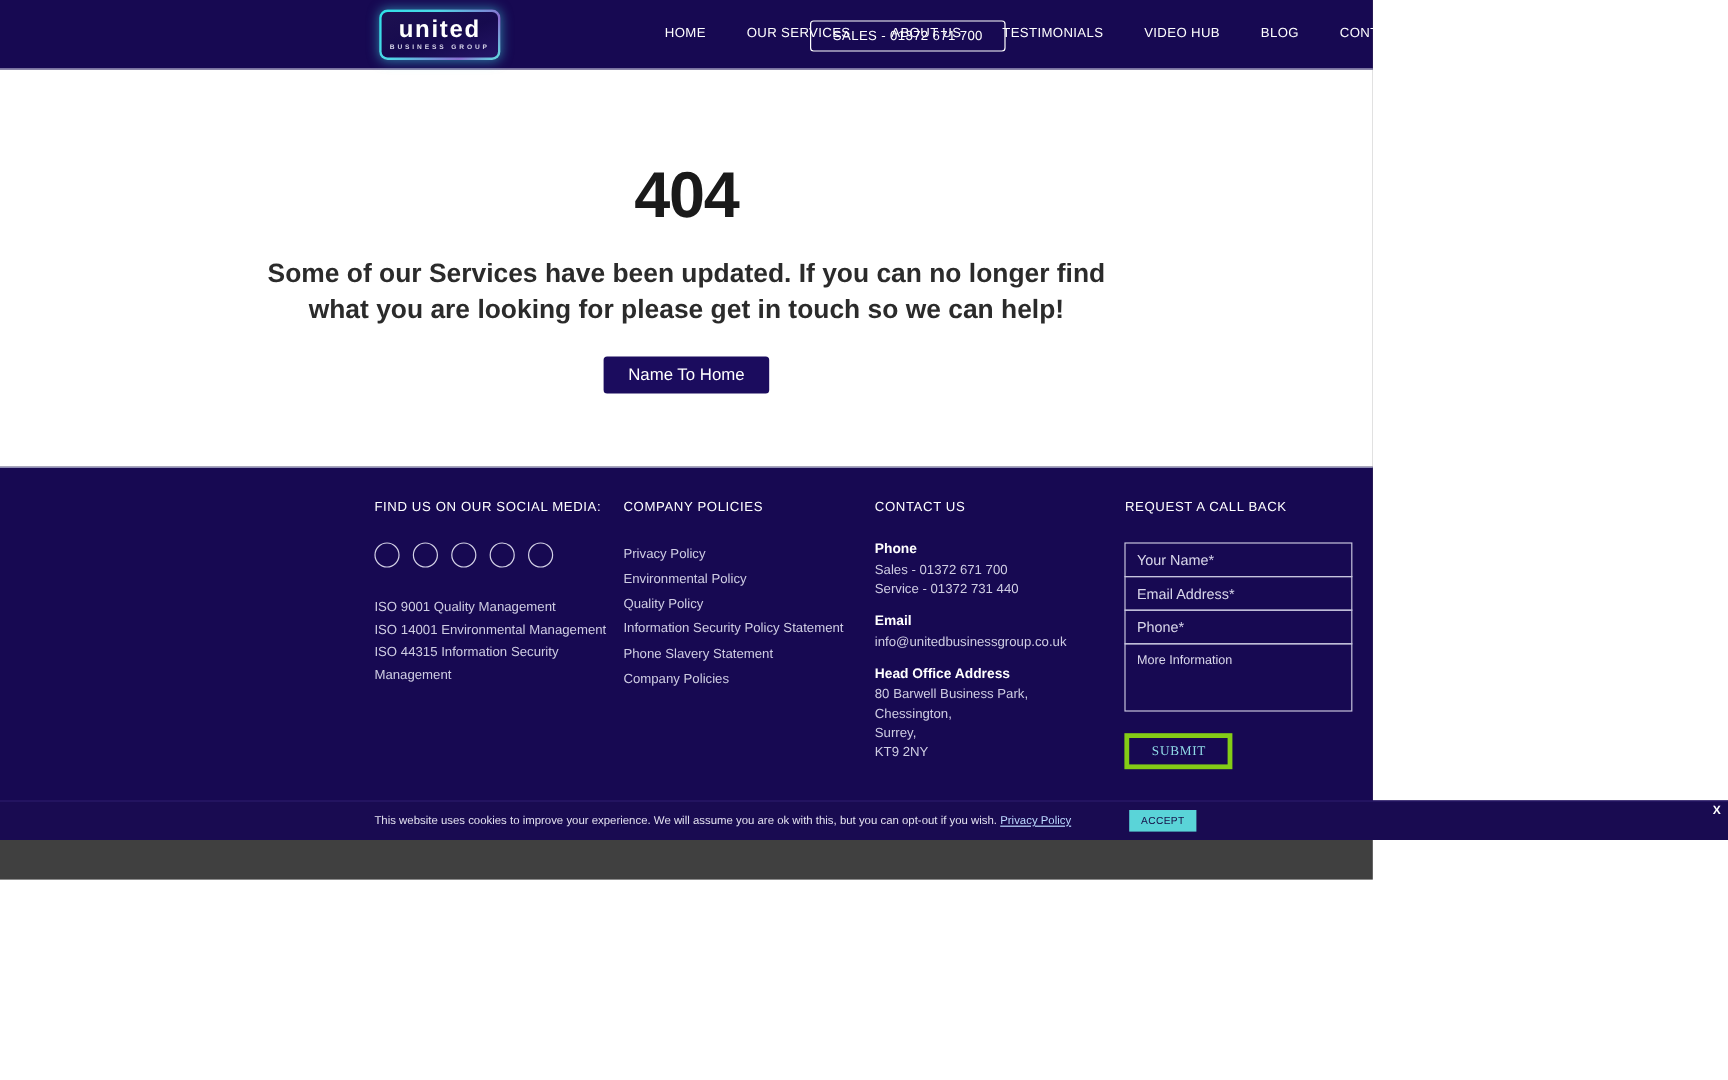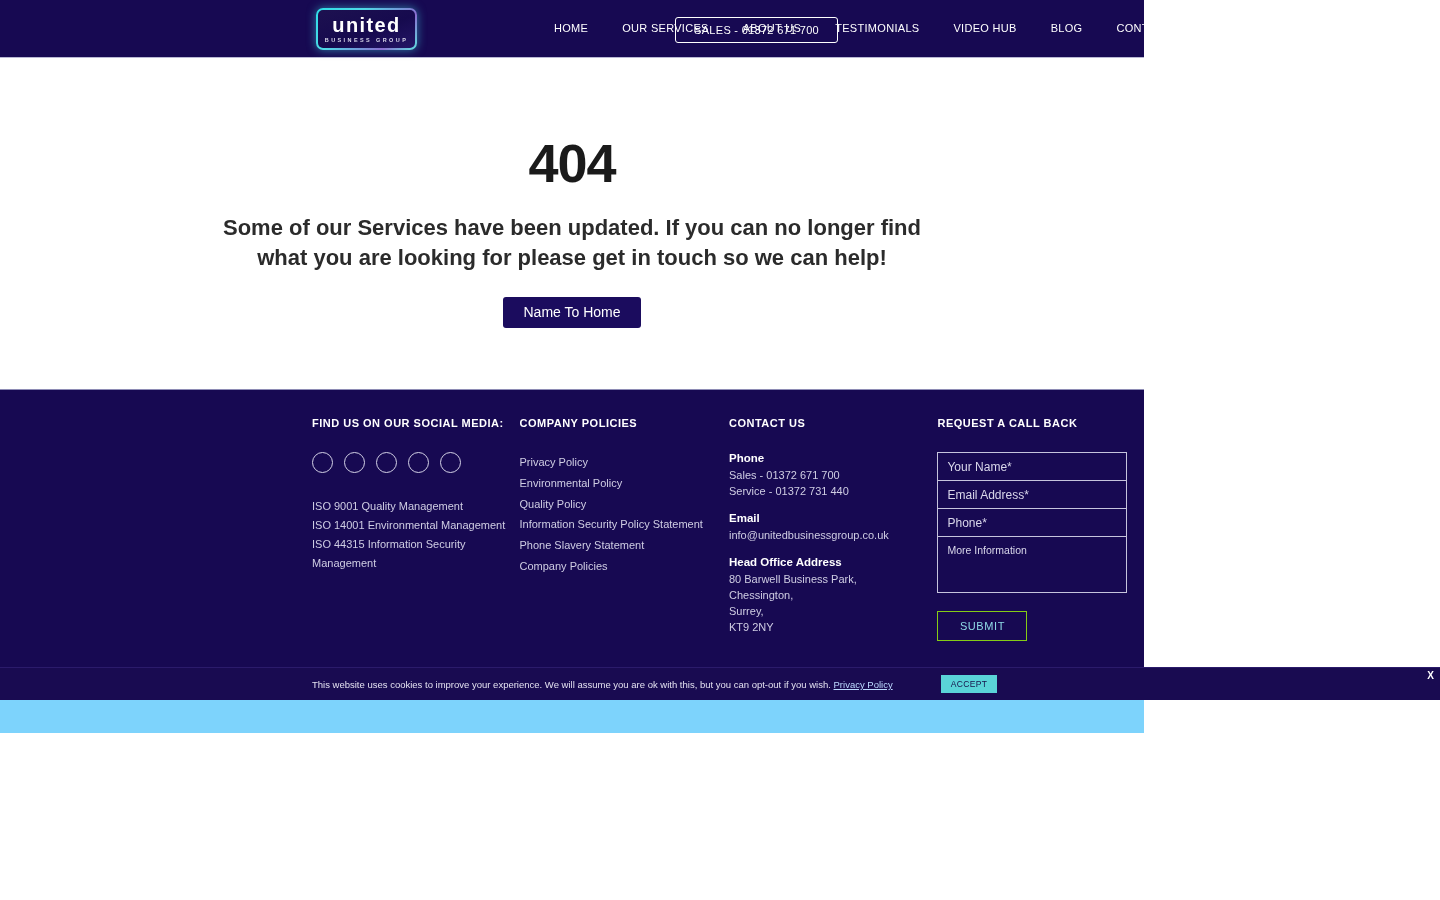--- a/index.html
+++ b/index.html
@@ -9,21 +9,21 @@
     height: 900px;
     background: #ffffff;
     font-family: "Liberation Sans", sans-serif;
     overflow: hidden;
   }
 
   .page {
     width: 1144px;
     height: 733px;
     position: relative;
-    background: #7dd3fc;
+    background: #404040;
   }
 
   
   .site-header {
     height: 58px;
     background: #170952;
     border-bottom: 1px solid #b9b8d4;
     display: flex;
     align-items: center;
     position: relative;
@@ -154,21 +154,21 @@
     display: flex;
   }
   .col-social { width: 208px; }
   .col-policies { width: 210px; }
   .col-contact { width: 209px; }
   .col-form { width: 195px; }
 
   .col-title {
     color: #ffffff;
     font-size: 11px;
-    font-weight: bold;
+    font-weight: normal;
     letter-spacing: 0.5px;
     margin-bottom: 23px;
   }
 
   .social-row { display: flex; gap: 11px; margin-bottom: 24px; }
   .social-circle {
     width: 21px;
     height: 21px;
     border-radius: 50%;
     border: 1px solid #d3d1e6;
@@ -230,24 +230,24 @@
     display: block;
     outline: none;
     resize: none;
   }
   .form-field::placeholder, .form-area::placeholder { color: #d9d7ea; }
   .submit-btn {
     margin-top: 18px;
     width: 90px;
     height: 30px;
     background: transparent;
-    border: 1px solid #84cc16;
+    border: 4px solid #84cc16;
     color: #8fd9e6;
     font-size: 11px;
-    font-family: Liberation Sans, sans-serif;
+    font-family: Liberation Serif, serif;
     letter-spacing: 0.6px;
     cursor: pointer;
   }
 
   
   .cookie-bar {
     position: absolute;
     left: 0;
     bottom: 0;
     width: 1440px;

